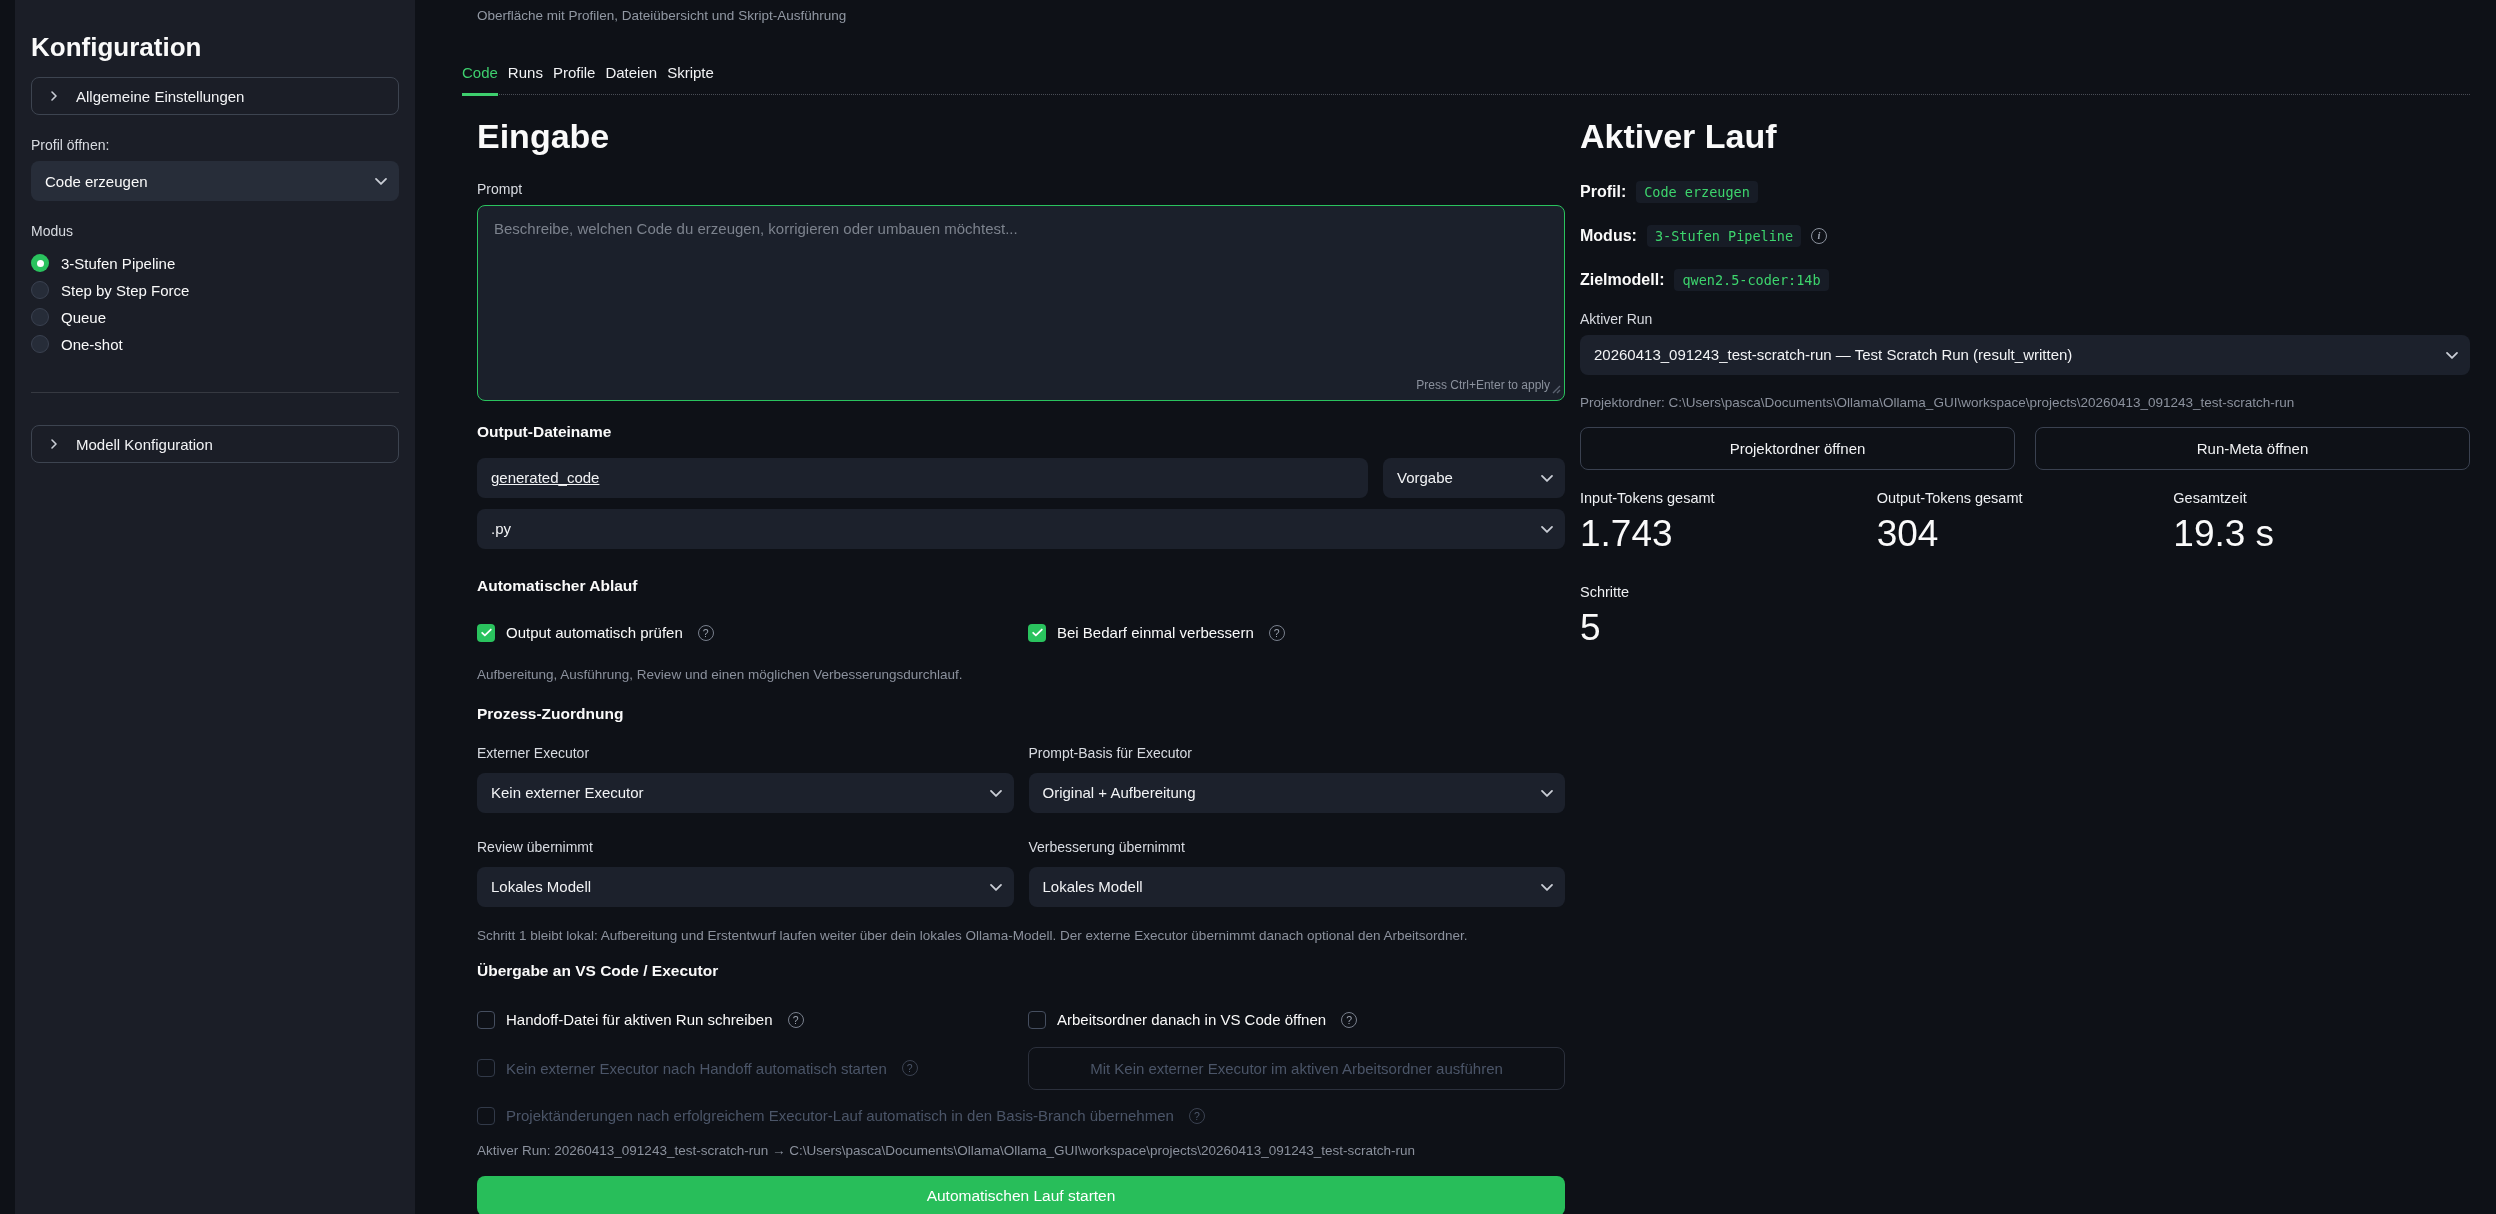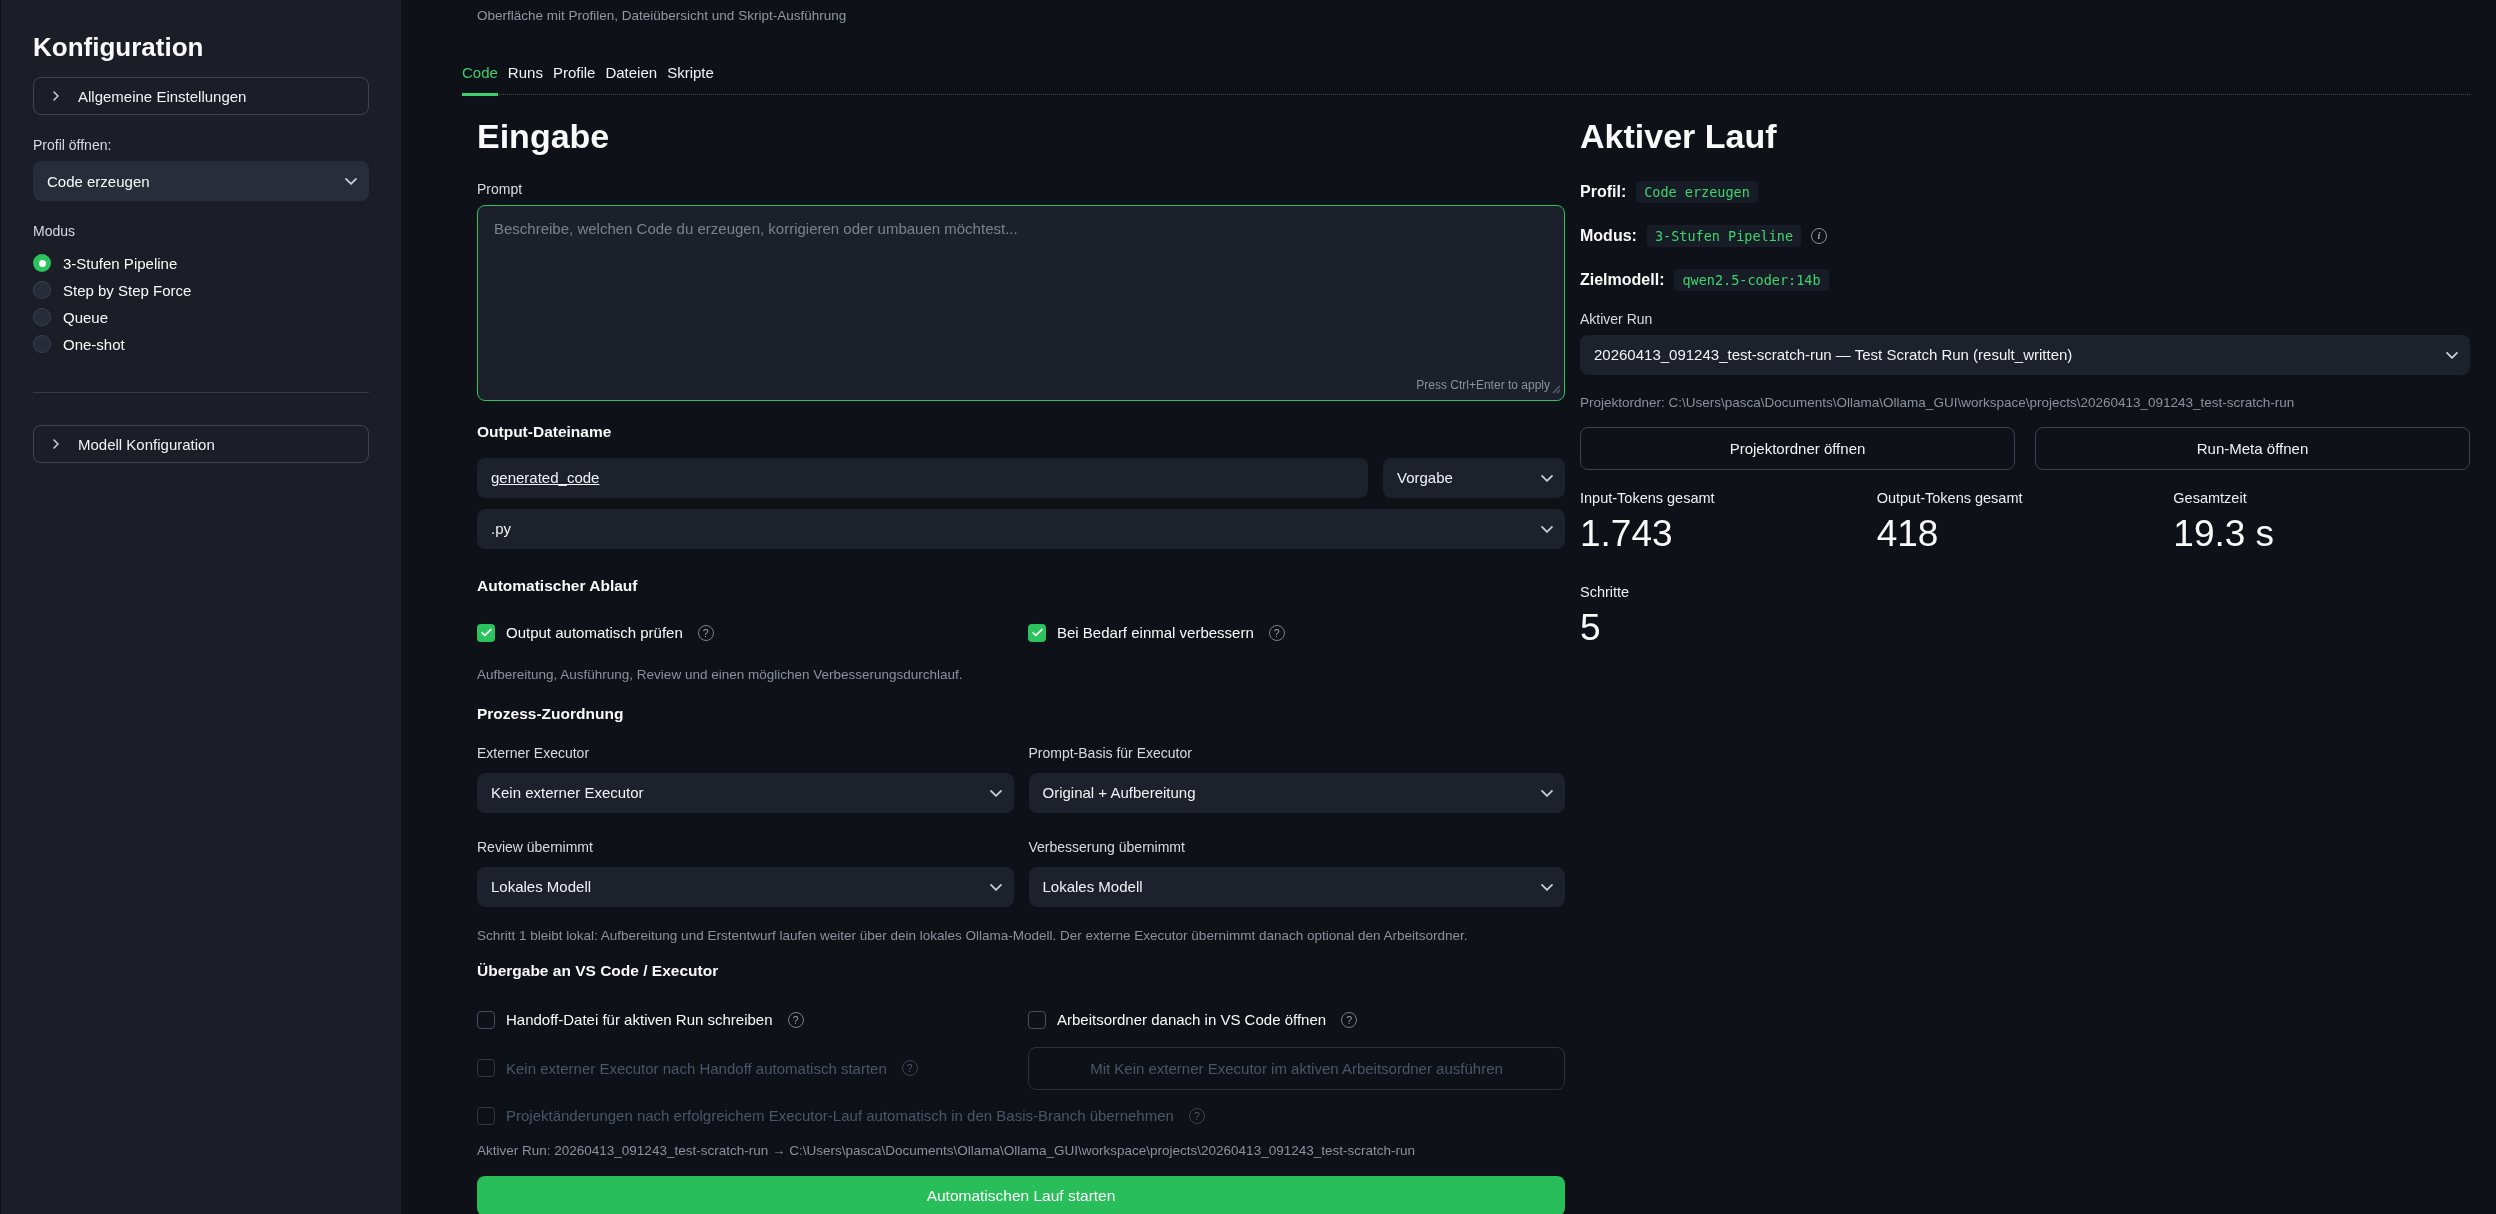--- a/index.html
+++ b/index.html
@@ -16,21 +16,21 @@
     --disabled:#4b5568;
   }
   *{box-sizing:border-box;}
   html,body{margin:0;padding:0;}
   body{
     width:2496px;height:1214px;position:relative;overflow:hidden;
     background:var(--bg);color:var(--text);
     font-family:"Liberation Sans",sans-serif;font-size:15px;
   }
   
-  .sidebar{position:absolute;left:1px;top:0;bottom:0;width:400px;background:var(--sidebar-bg);padding:28px 32px;}
+  .sidebar{position:absolute;left:15px;top:0;bottom:0;width:400px;background:var(--sidebar-bg);padding:28px 16px;}
   .sb-title{font-size:26px;font-weight:700;margin:4px 0 0;}
   .expander{margin-top:14px;height:38px;border:1px solid #3d4450;border-radius:8px;display:flex;align-items:center;gap:14px;padding:0 14px;font-size:15px;color:#f2f3f5;cursor:pointer;}
   .expander:last-child{margin-top:32px;}
   .sb-label{margin-top:22px;font-size:14px;color:var(--label);}
   .sb-select{margin-top:8px;height:40px;background:var(--sb-widget);border-radius:8px;display:flex;align-items:center;justify-content:space-between;padding:0 8px 0 14px;cursor:pointer;}
   .radio-group{margin-top:14px;}
   .radio-row{display:flex;align-items:center;gap:12px;height:20px;margin-bottom:7px;cursor:pointer;}
   .radio{width:18px;height:18px;border-radius:50%;flex:0 0 auto;display:flex;align-items:center;justify-content:center;}
   .radio.sel{background:var(--green);}
   .radio.sel .dot{width:7px;height:7px;border-radius:50%;background:#fff;}
@@ -329,21 +329,21 @@
     <div class="btn btn-secondary">Run-Meta öffnen</div>
   </div>
 
   <div class="metrics">
     <div>
       <div class="metric-label">Input-Tokens gesamt</div>
       <div class="metric-value">1.743</div>
     </div>
     <div>
       <div class="metric-label">Output-Tokens gesamt</div>
-      <div class="metric-value">418</div>
+      <div class="metric-value">304</div>
     </div>
     <div>
       <div class="metric-label">Gesamtzeit</div>
       <div class="metric-value">19.3 s</div>
     </div>
     <div>
       <div class="metric-label">Schritte</div>
       <div class="metric-value">5</div>
     </div>
   </div>

